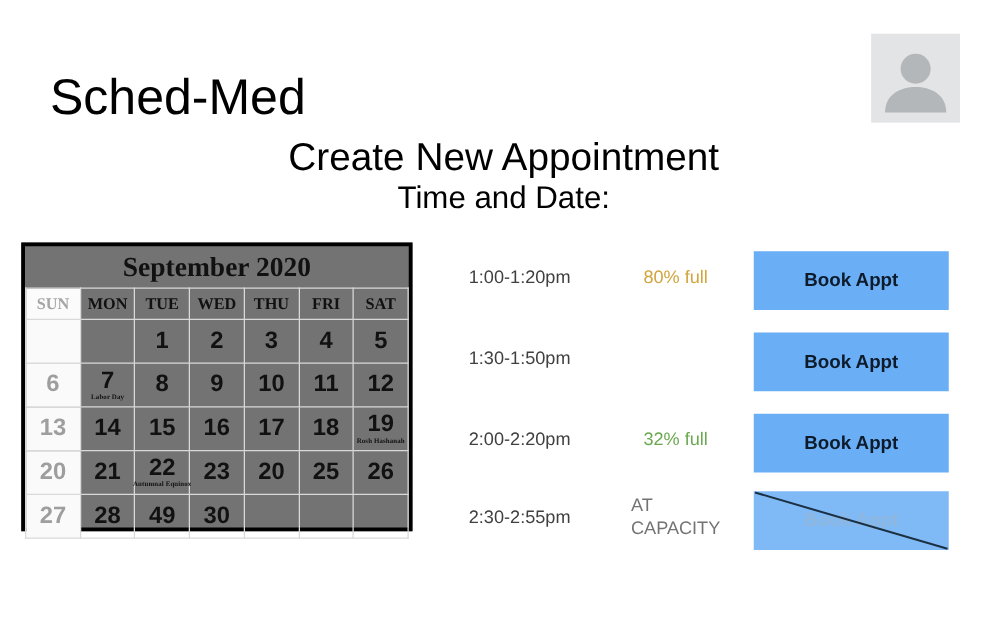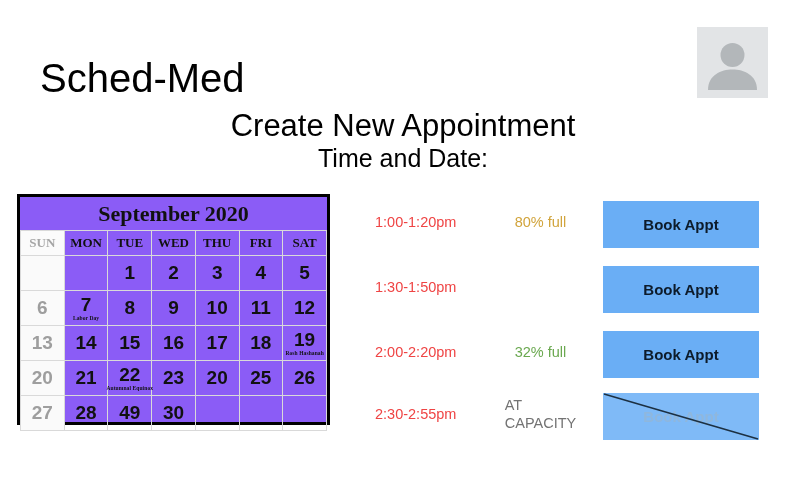--- a/index.html
+++ b/index.html
@@ -64,21 +64,21 @@
 
   
   #calendar {
     position: absolute;
     left: 17px;
     top: 194px;
     width: 313px;
     height: 231px;
     border: 3px solid #000000;
     box-sizing: border-box;
-    background: #8b5cf6;
+    background: #737373;
   }
   #calendar-title {
     height: 33px;
     display: flex;
     align-items: center;
     justify-content: center;
     font-family: "Liberation Serif", serif;
     font-weight: bold;
     font-size: 22px;
     color: #111111;
@@ -148,21 +148,21 @@
   .slot-time {
     position: absolute;
     left: 5px;
     top: 0;
     width: 110px;
     height: 48px;
     display: flex;
     align-items: center;
     justify-content: flex-start;
     font-size: 14.5px;
-    color: #ef4444;
+    color: #404040;
     white-space: nowrap;
   }
   .slot-status {
     position: absolute;
     left: 118px;
     top: 0;
     width: 105px;
     height: 48px;
     display: flex;
     align-items: center;

